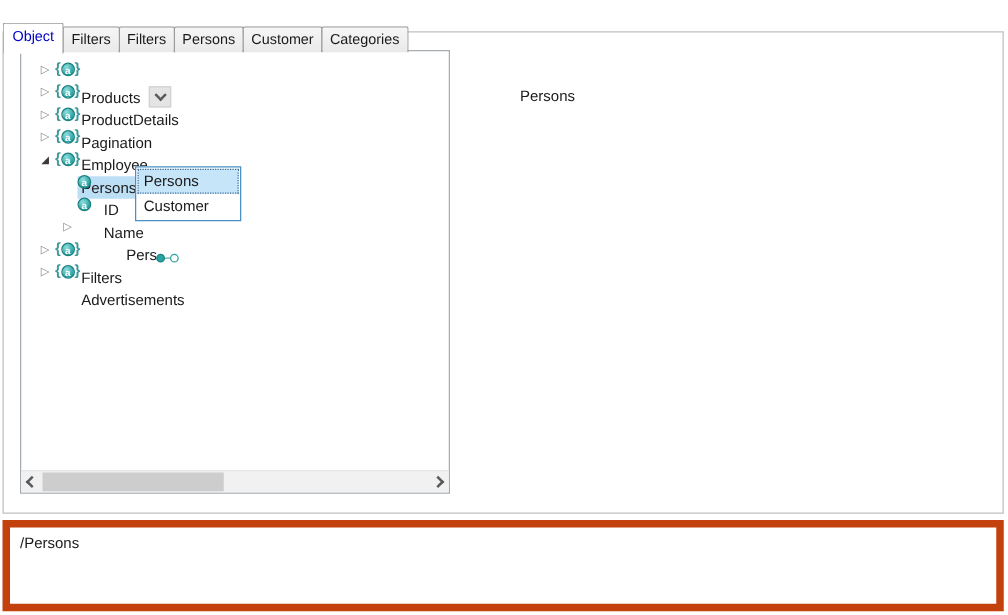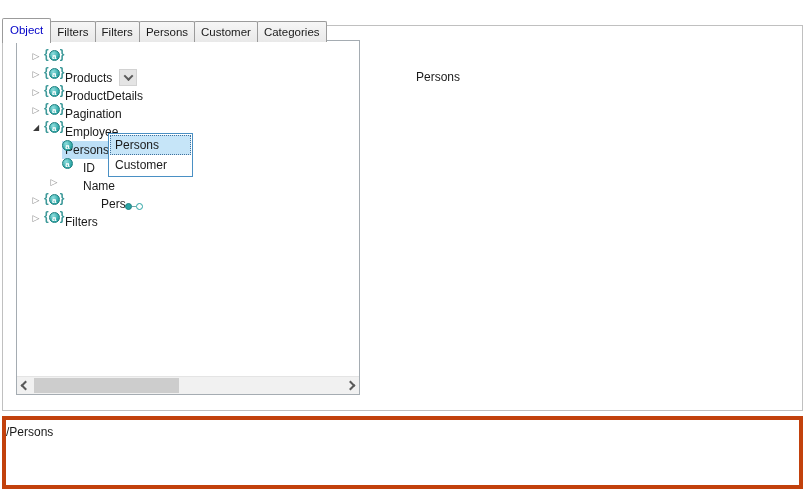--- a/index.html
+++ b/index.html
@@ -62,22 +62,22 @@
   .grouplabel{position:absolute;left:412px;top:70px;background:#fff;padding:0 4px;z-index:2;}
   .radio-row{position:absolute;left:402px;top:94px;width:360px;height:18px;}
   .radio{position:absolute;display:flex;align-items:center;height:18px;}
   .radio .rb{width:12px;height:12px;border-radius:50%;border:1px solid #8e8e8e;
        background:radial-gradient(circle at 35% 30%,#fff,#ececec);margin-right:4px;box-sizing:border-box;}
   .panel-preview{position:absolute;left:397px;top:161px;width:366px;height:231px;border:1px solid #a5acb2;background:#fff;overflow:hidden;}
   .ic-elem{position:relative;top:0px;display:inline-block;}
 
   
   .exprbox{position:absolute;left:2px;top:416px;width:801px;height:73px;box-sizing:border-box;
-       border:4px solid #c2410c;background:#fff;resize:none;outline:none;
-       font-family:"Liberation Sans",sans-serif;font-size:12px;color:#1a1a1a;padding:5px 0;}
+       border:6px solid #c2410c;background:#fff;resize:none;outline:none;
+       font-family:"Liberation Sans",sans-serif;font-size:12px;color:#1a1a1a;padding:5px 8px;}
 </style>
 </head>
 <body>
 
 <div class="tabstrip">
     <div class="tab active">Object</div>
     <div class="tab">Filters</div>
     <div class="tab">Filters</div>
     <div class="tab">Persons</div>
     <div class="tab">Customer</div>
@@ -97,21 +97,21 @@
           <span class="chv down"></span>
         </span></div>
       <div class="trow" style="top: 96px; padding-left: 63px;"><span class="icon" style="left: 45px;"><span class="circ">a</span></span><span class="tlabel">ID</span></div>
       <div class="trow" style="top: 114px; padding-left: 63px;"><span class="icon" style="left: 45px;"><span class="circ">a</span></span><span class="tlabel">Name</span></div>
       <div class="trow" style="top: 132px; padding-left: 63px;"><span class="exp c" style="left: 32px;">▷</span><span class="icon ic-nav" style="left: 45px;">
           <i class="dotf"></i>
           <i class="bar"></i>
           <i class="doto"></i>
         </span><span class="tlabel">Pers</span></div>
       <div class="trow" style="top: 150px; padding-left: 45px;"><span class="exp c" style="left: 14px;">▷</span><span class="icon ic-ent" style="left: 27px;"><span class="brace">{</span><span class="circ">a</span><span class="brace">}</span></span><span class="tlabel">Filters</span></div>
-      <div class="trow" style="top: 168px; padding-left: 45px;"><span class="exp c" style="left: 14px;">▷</span><span class="icon ic-ent" style="left: 27px;"><span class="brace">{</span><span class="circ">a</span><span class="brace">}</span></span></div>
+      <div class="trow" style="top: 168px; padding-left: 45px;"><span class="exp c" style="left: 14px;">▷</span><span class="icon ic-ent" style="left: 27px;"><span class="brace">{</span><span class="circ">a</span><span class="brace">}</span></span><span class="tlabel">Advertisements</span></div>
     </div>
   <div class="hscroll">
     <div class="arrow" style="left:0">
         <span class="chv left"></span>
       </div>
     <div class="thumb" style="left:17px;width:145px"></div>
     <div class="arrow" style="right:0">
         <span class="chv right"></span>
       </div>
   </div>

